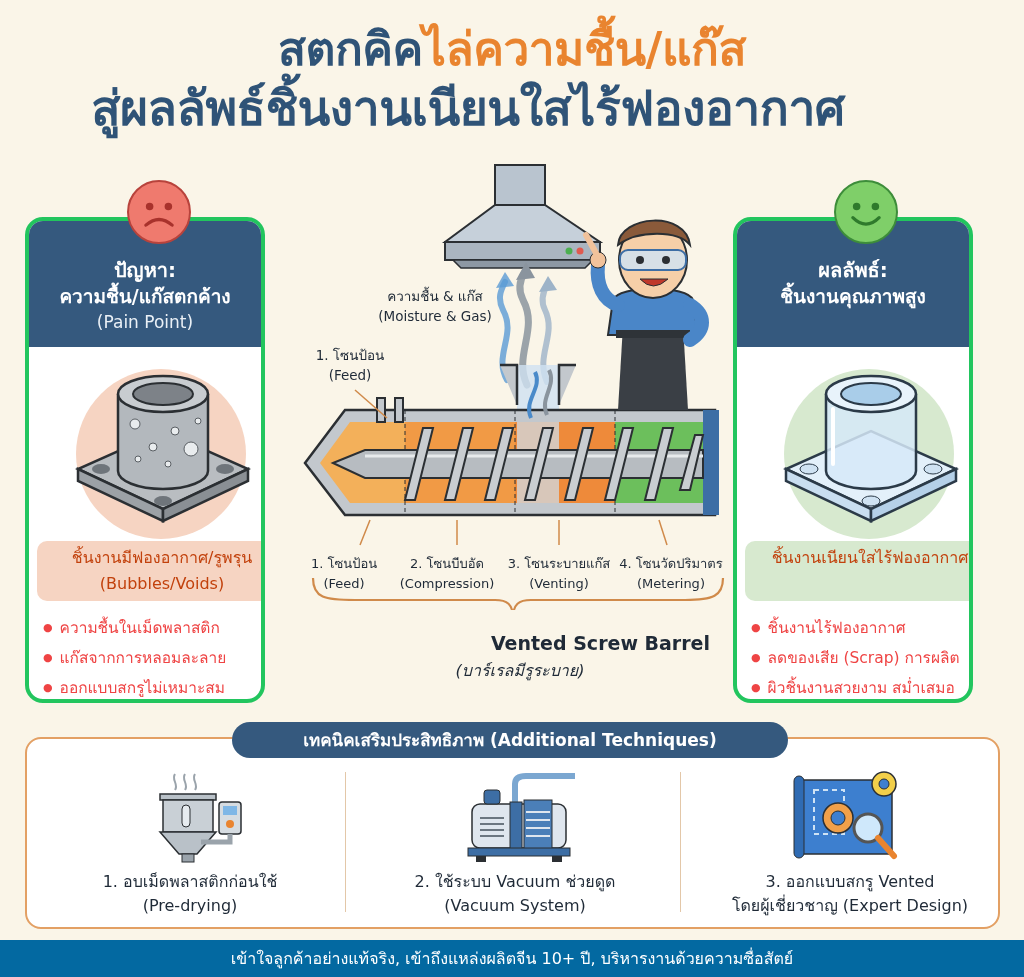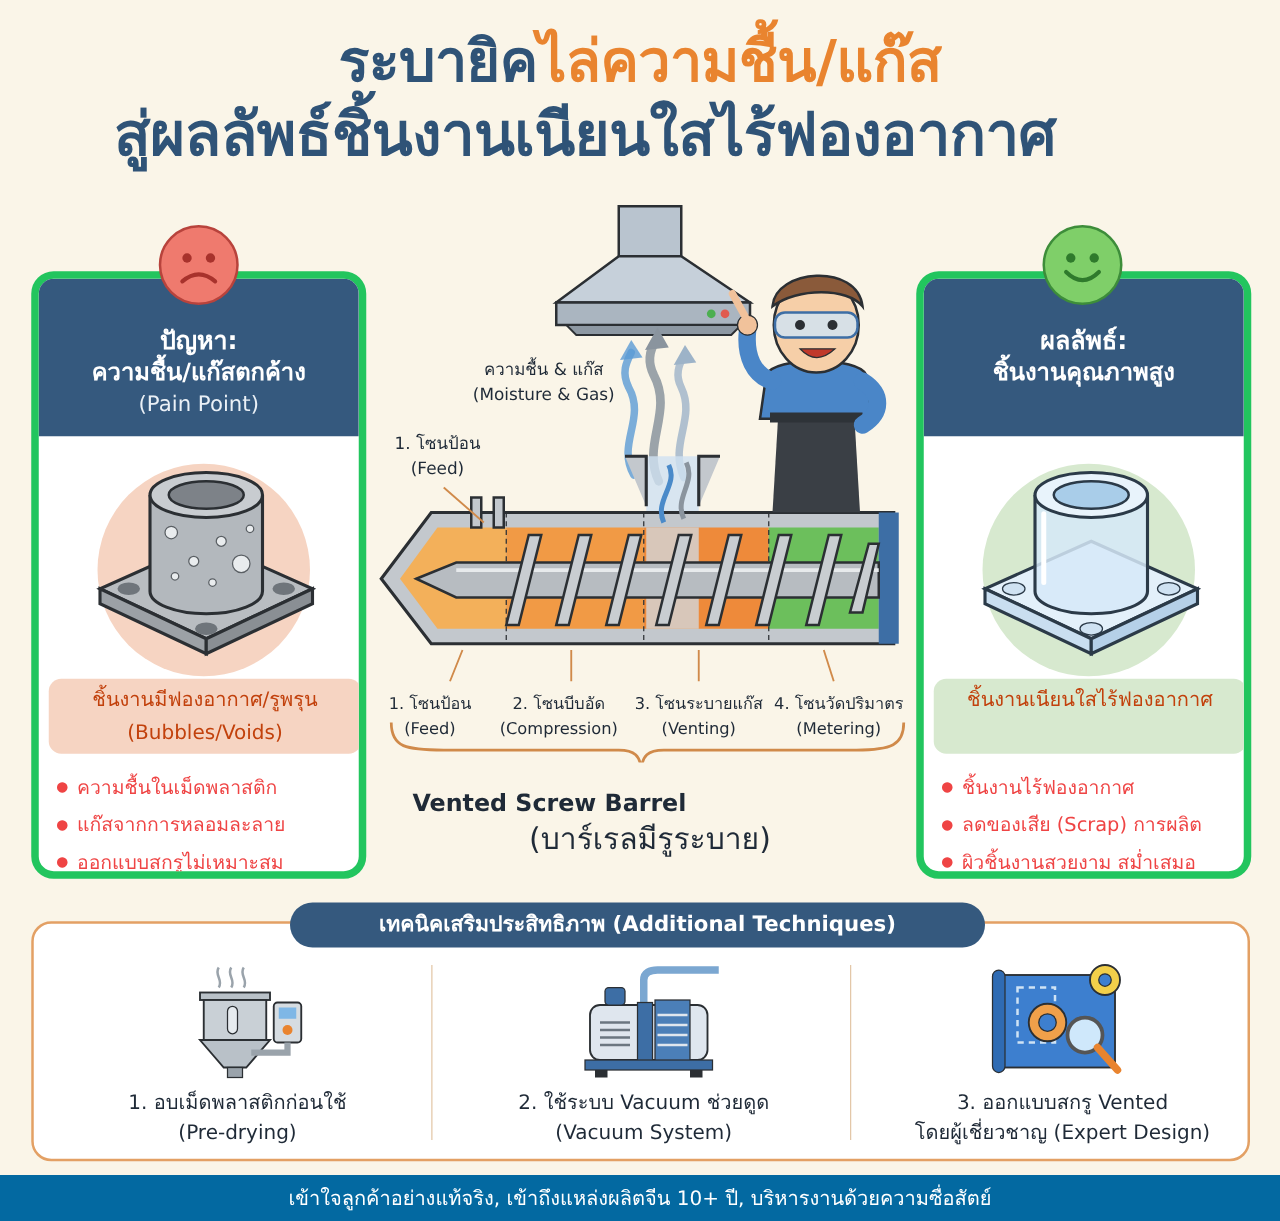--- a/index.html
+++ b/index.html
@@ -19,22 +19,22 @@
   }
   .title-line1 .t-blue { color: #2f5377; }
   .title-line1 .t-orange { color: #e9842f; }
   .title-line2 {
     position: absolute; top: 82px; left: 0; width: 936px; text-align: center;
     font-size: 48px; font-weight: bold; color: #2f5377; line-height: 52px; letter-spacing: -0.5px;
   }
 
   
   .card {
-    position: absolute; top: 217px; width: 268px; height: 486px;
-    border: 6px solid #22c55e; border-radius: 18px; background: #ffffff; overflow: hidden;
+    position: absolute; top: 217px; width: 240px; height: 486px;
+    border: 4px solid #22c55e; border-radius: 18px; background: #ffffff; overflow: hidden;
   }
   .card-left { left: 25px; }
   .card-right { left: 733px; }
   .card-header {
     background: #35597e; color: #ffffff; text-align: center;
     height: 126px; padding-top: 36px;
   }
   .card-header .h1 { font-size: 20px; font-weight: bold; line-height: 26px; }
   .card-header .h2 { font-size: 19px; font-weight: bold; line-height: 26px; }
   .card-header .h3 { font-size: 17px; line-height: 26px; color: #eaf0f6; }
@@ -65,26 +65,26 @@
 
   .bullets { position: absolute; left: 14px; top: 392px; width: 250px; list-style: none; }
   .bullets li { font-size: 15.5px; line-height: 29px; color: #ef4444; white-space: nowrap; }
   .bullets li::before { content: "\25CF"; font-size: 11px; margin-right: 7px; vertical-align: 2px; }
 
   
   .center-label { position: absolute; text-align: center; color: #1f2a37; }
   .zone-label { position: absolute; text-align: center; font-size: 13px; line-height: 20px; color: #1f2a37; white-space: nowrap; }
 
   .barrel-title {
-    position: absolute; top: 630px; left: 330px; width: 380px; text-align: left;
+    position: absolute; top: 630px; left: 330px; width: 380px; text-align: right;
     font-size: 19px; font-weight: bold; line-height: 26px;
   }
   .barrel-sub {
     position: absolute; top: 658px; left: 330px; width: 380px; text-align: center;
-    font-size: 24px; line-height: 26px;
+    font-size: 16px; line-height: 26px; font-style: italic;
   }
 
   
   .tech-box {
     position: absolute; top: 737px; left: 25px; width: 975px; height: 192px;
     border: 2px solid #e3a064; border-radius: 16px; background: #ffffff;
   }
   .tech-tab {
     position: absolute; top: 722px; left: 232px; width: 556px; height: 36px;
     background: #35597e; border-radius: 18px; color: #ffffff;
@@ -99,21 +99,21 @@
   .footer {
     position: absolute; top: 940px; left: 0; width: 1024px; height: 37px;
     background: #0369a1; color: #ffffff; text-align: center;
     font-size: 16px; line-height: 37px;
   }
 </style>
 </head>
 <body>
 
 <div class="title-line1">
-  <span class="t-blue">ระบายิค</span><span class="t-orange">ไล่ความชื้น/แก๊ส</span>
+  <span class="t-blue">สตกคิค</span><span class="t-orange">ไล่ความชื้น/แก๊ส</span>
 </div>
 <div class="title-line2">สู่ผลลัพธ์ชิ้นงานเนียนใสไร้ฟองอากาศ</div>
 
 <div class="card card-left">
   <div class="card-header">
     <div class="h1">ปัญหา:</div>
     <div class="h2">ความชื้น/แก๊สตกค้าง</div>
     <div class="h3">(Pain Point)</div>
   </div>
   <div class="part-circle"></div>

